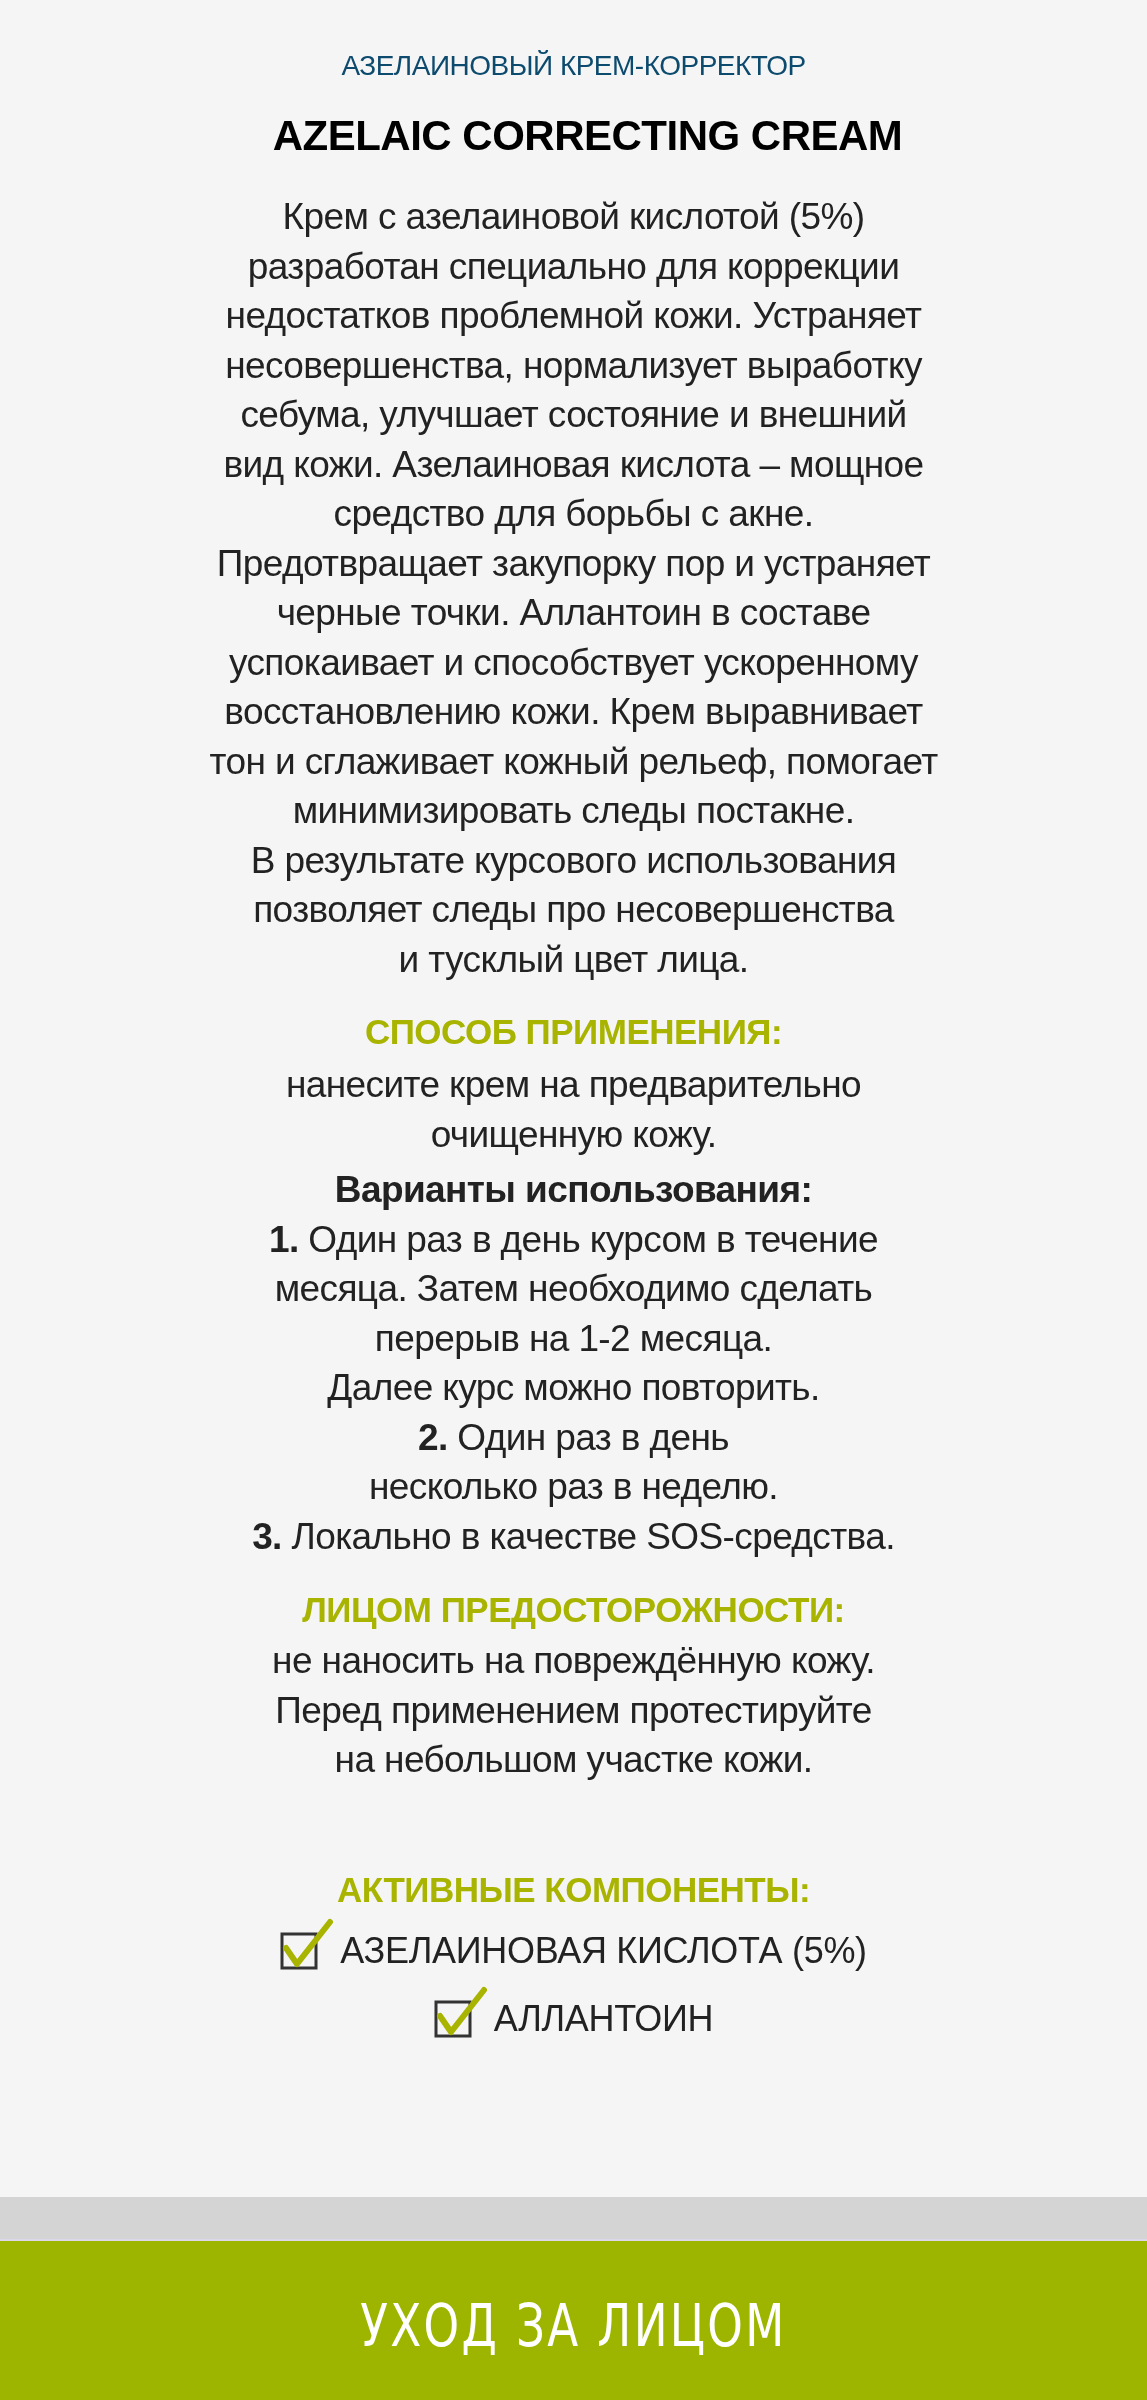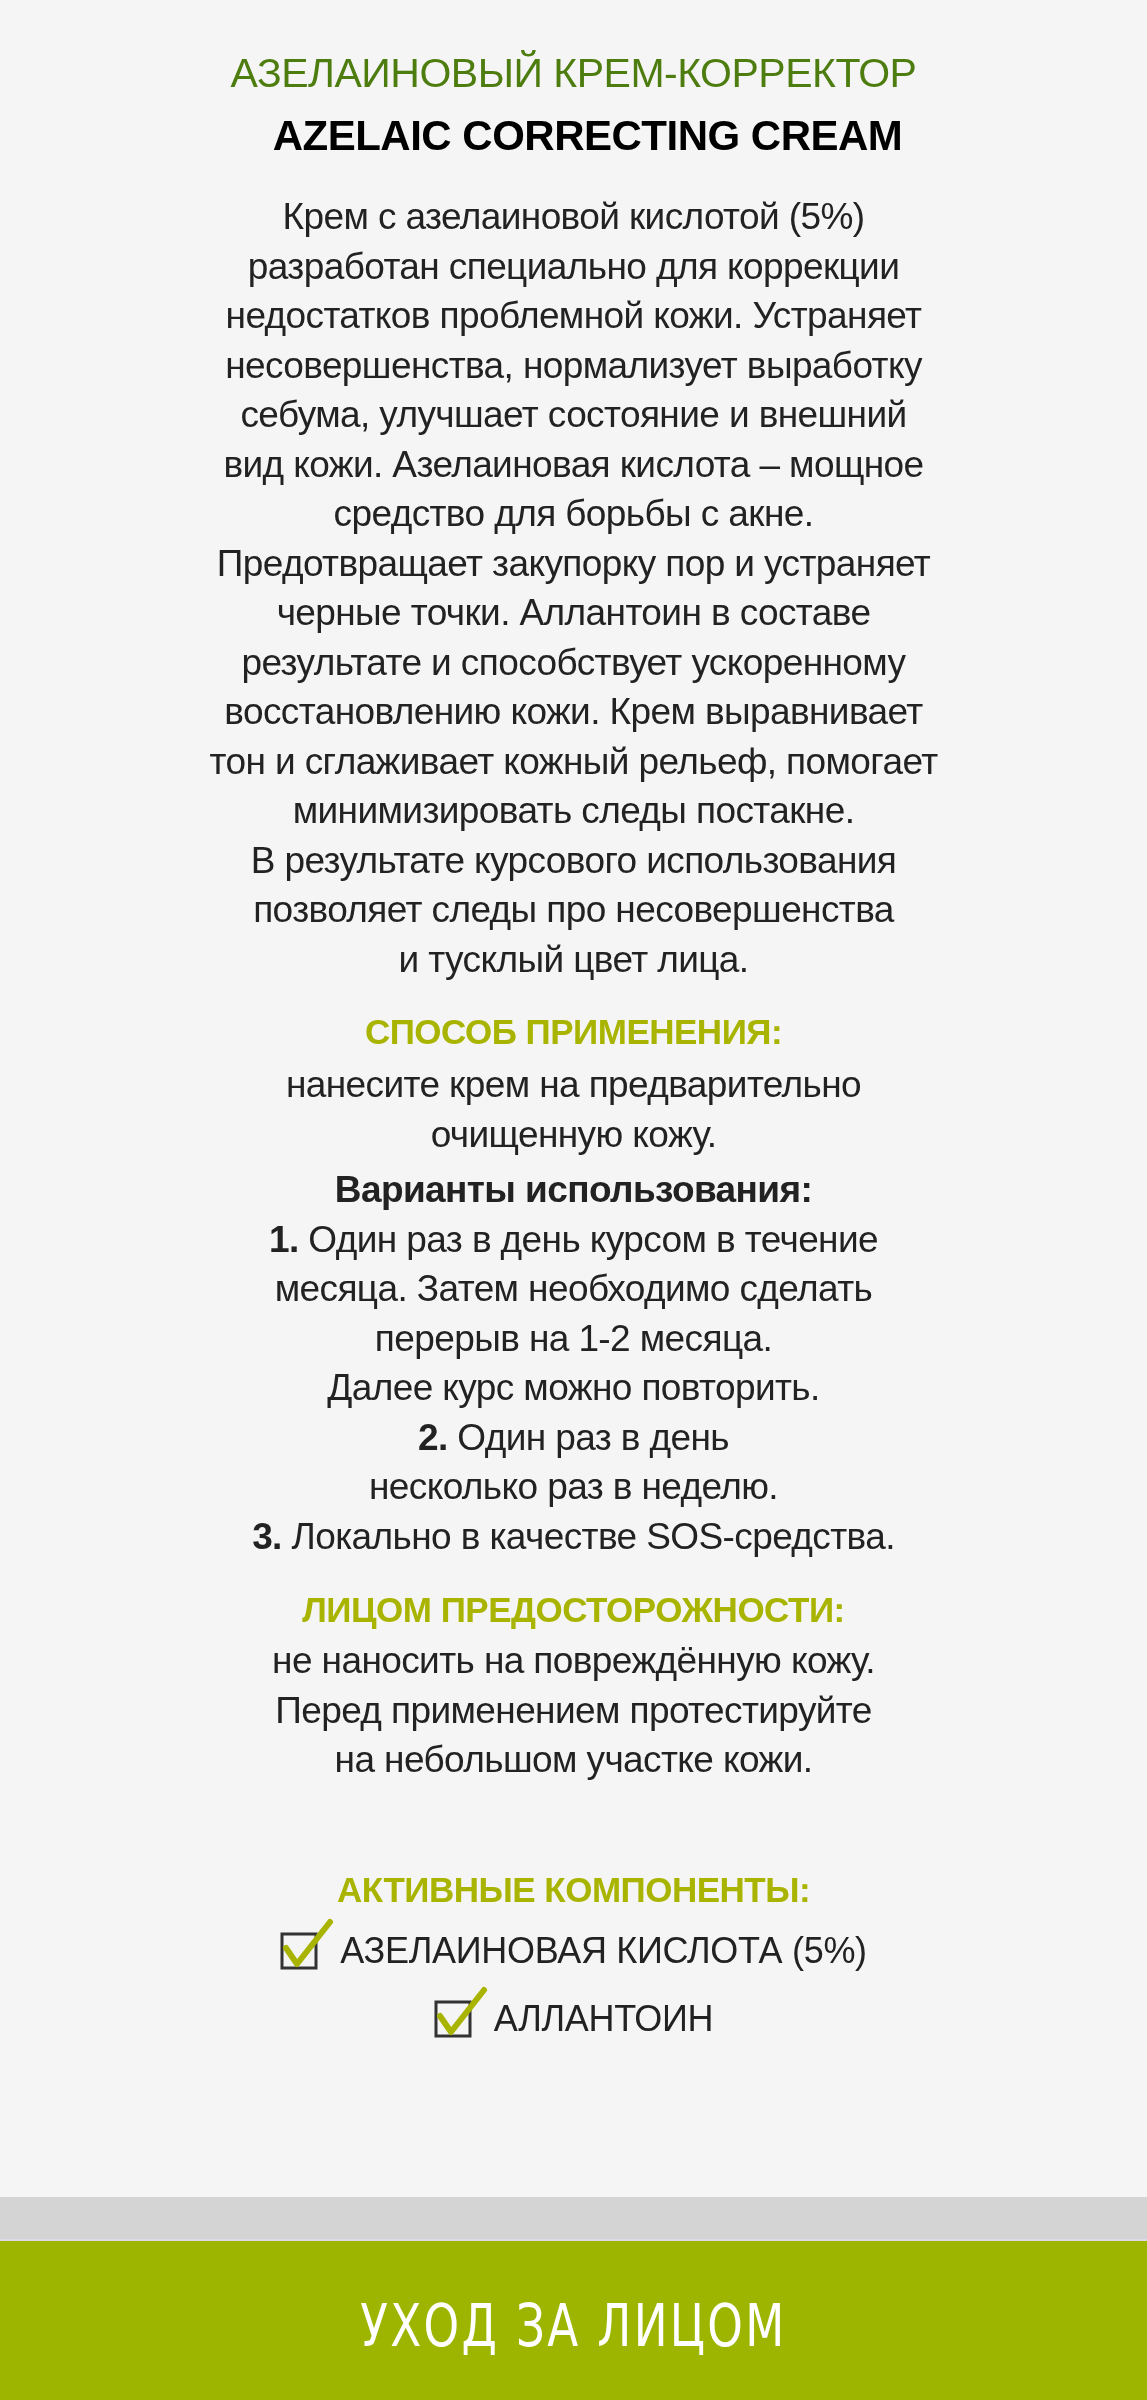--- a/index.html
+++ b/index.html
@@ -19,22 +19,22 @@
       position: absolute;
       left: 0;
       top: 0;
       width: 1147px;
       text-align: center;
     }
     .title-ru {
       position: absolute;
       left: 0; width: 1147px;
       top: 50px;
-      font-size: 41px;
-      color: #4d7c0f;
+      font-size: 28px;
+      color: #0c4a6e;
       letter-spacing: -0.5px;
     }
     .title-en {
       position: absolute;
       left: 14px; width: 1147px;
       top: 112px;
       font-size: 42px;
       font-weight: bold;
       color: #000000;
       letter-spacing: -0.5px;
@@ -124,21 +124,21 @@
   <div class="desc">
     <div>Крем с азелаиновой кислотой (5%)</div>
     <div>разработан специально для коррекции</div>
     <div>недостатков проблемной кожи. Устраняет</div>
     <div>несовершенства, нормализует выработку</div>
     <div>себума, улучшает состояние и внешний</div>
     <div>вид кожи. Азелаиновая кислота – мощное</div>
     <div>средство для борьбы с акне.</div>
     <div>Предотвращает закупорку пор и устраняет</div>
     <div>черные точки. Аллантоин в составе</div>
-    <div>результате и способствует ускоренному</div>
+    <div>успокаивает и способствует ускоренному</div>
     <div>восстановлению кожи. Крем выравнивает</div>
     <div>тон и сглаживает кожный рельеф, помогает</div>
     <div>минимизировать следы постакне.</div>
     <div>В результате курсового использования</div>
     <div>позволяет следы про несовершенства</div>
     <div>и тусклый цвет лица.</div>
   </div>
 
   <div class="section-heading" style="top:1012px;">СПОСОБ ПРИМЕНЕНИЯ:</div>
 

